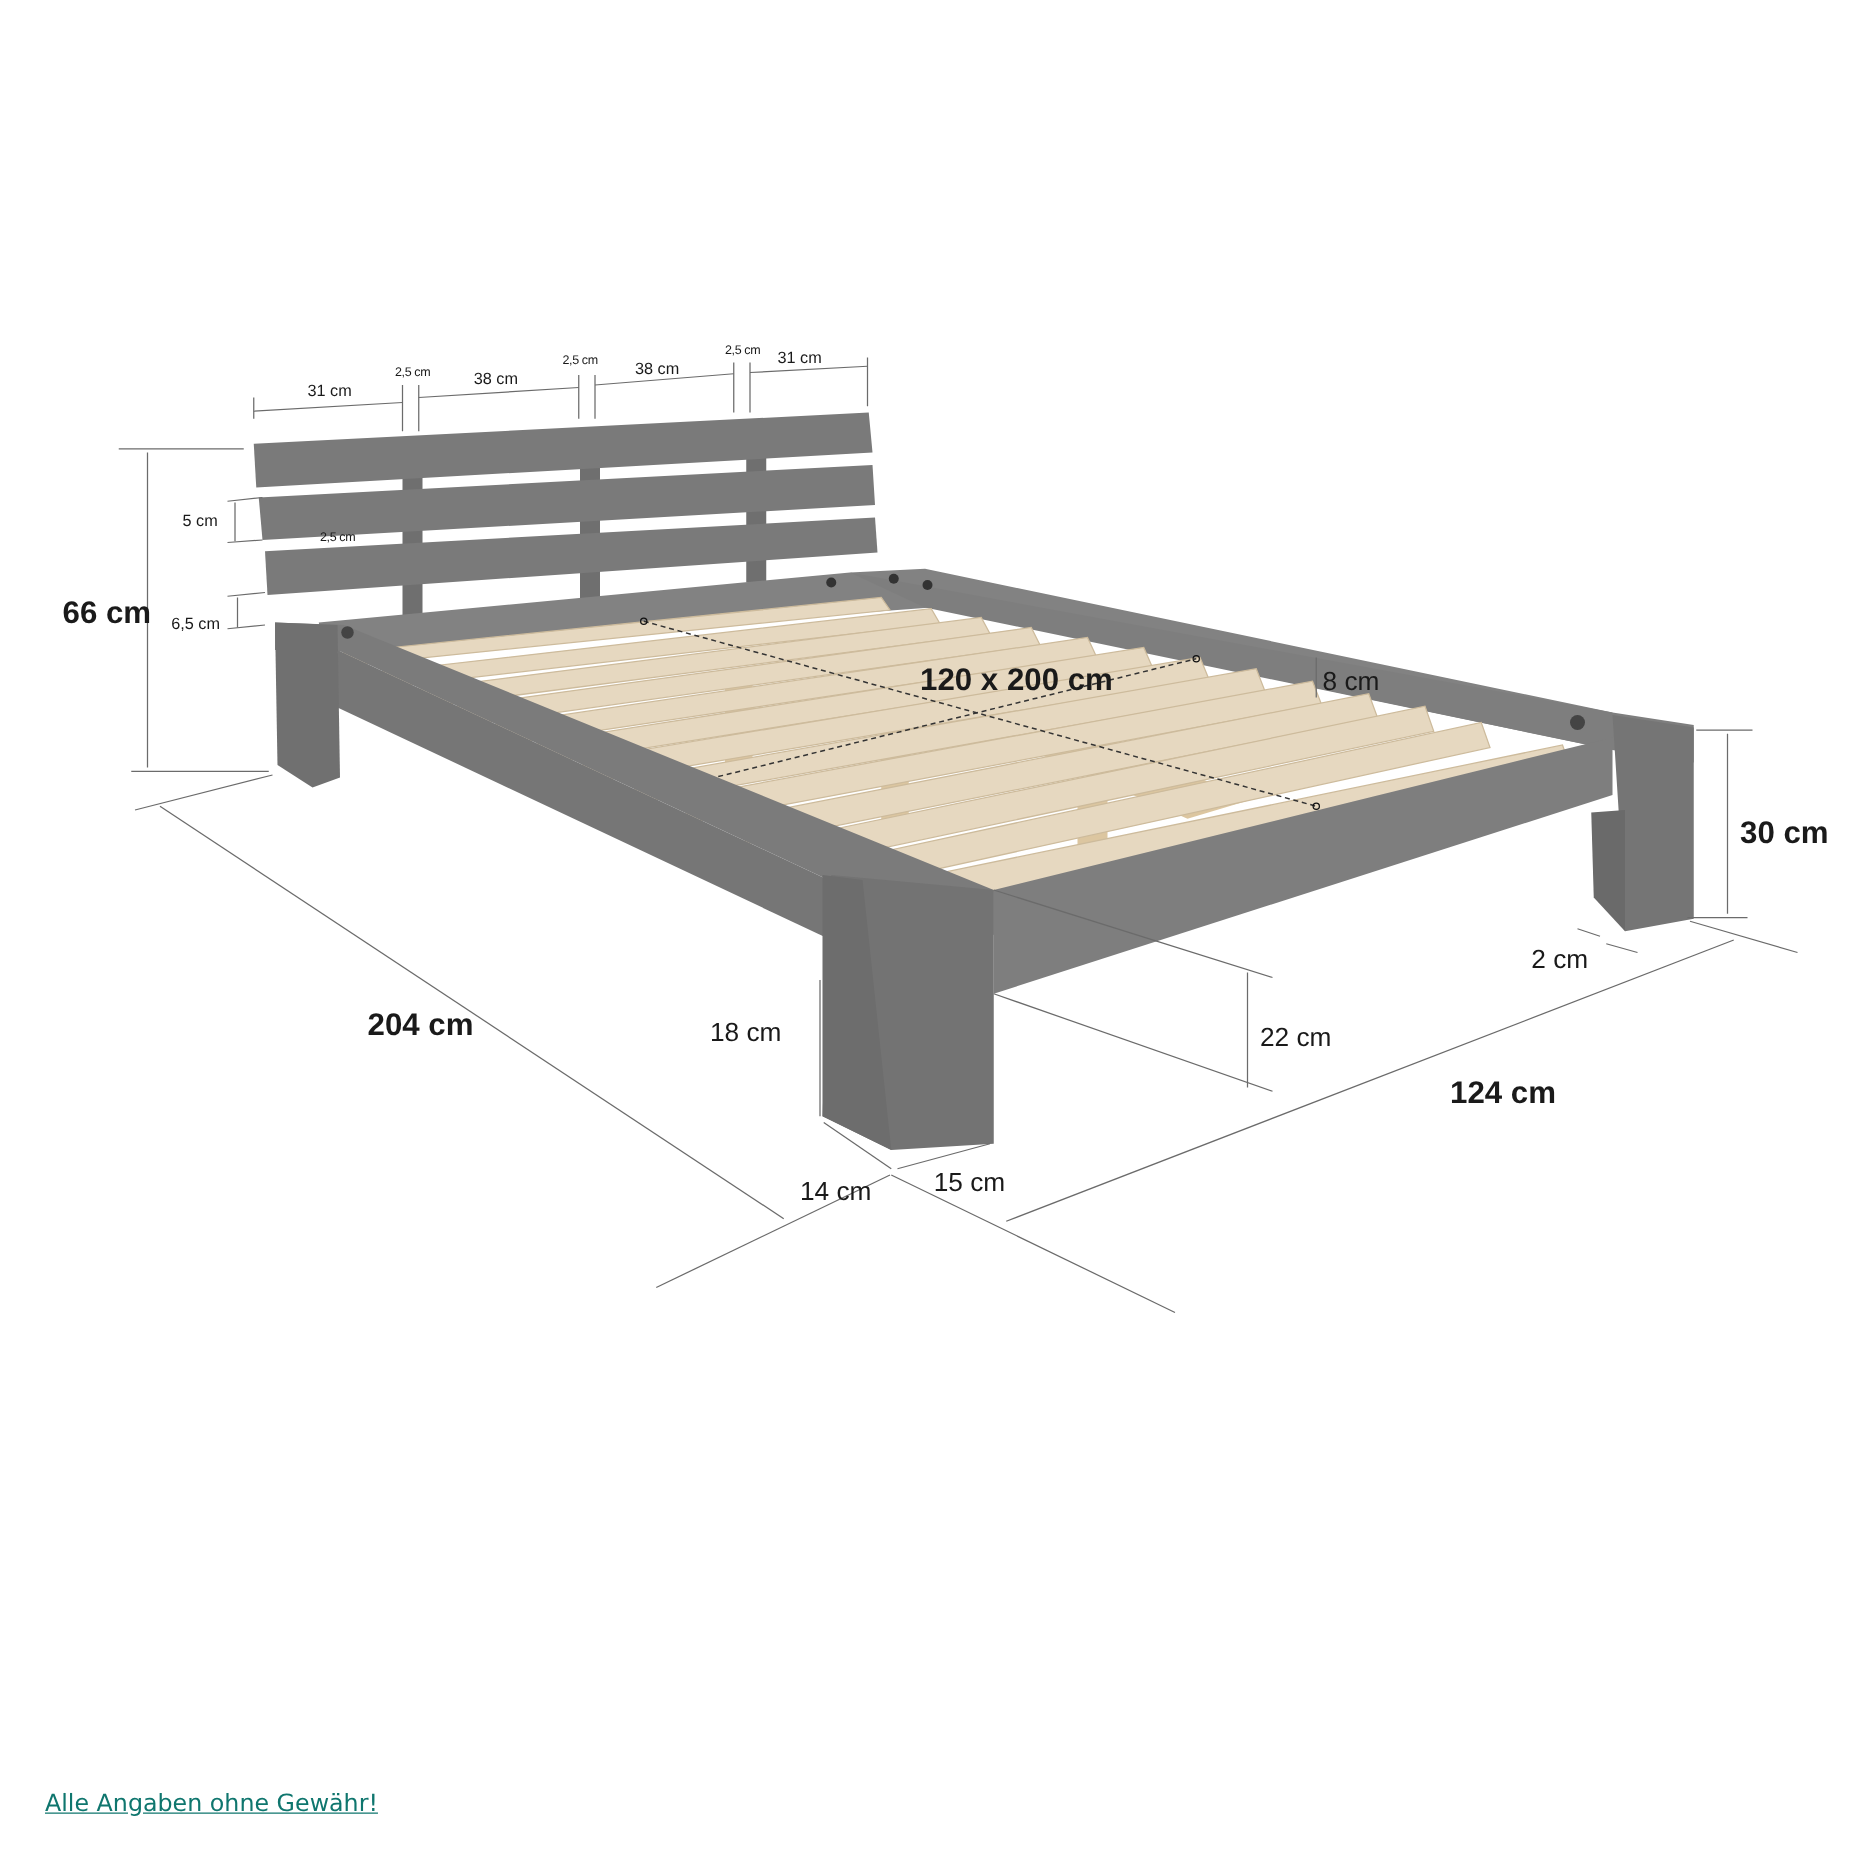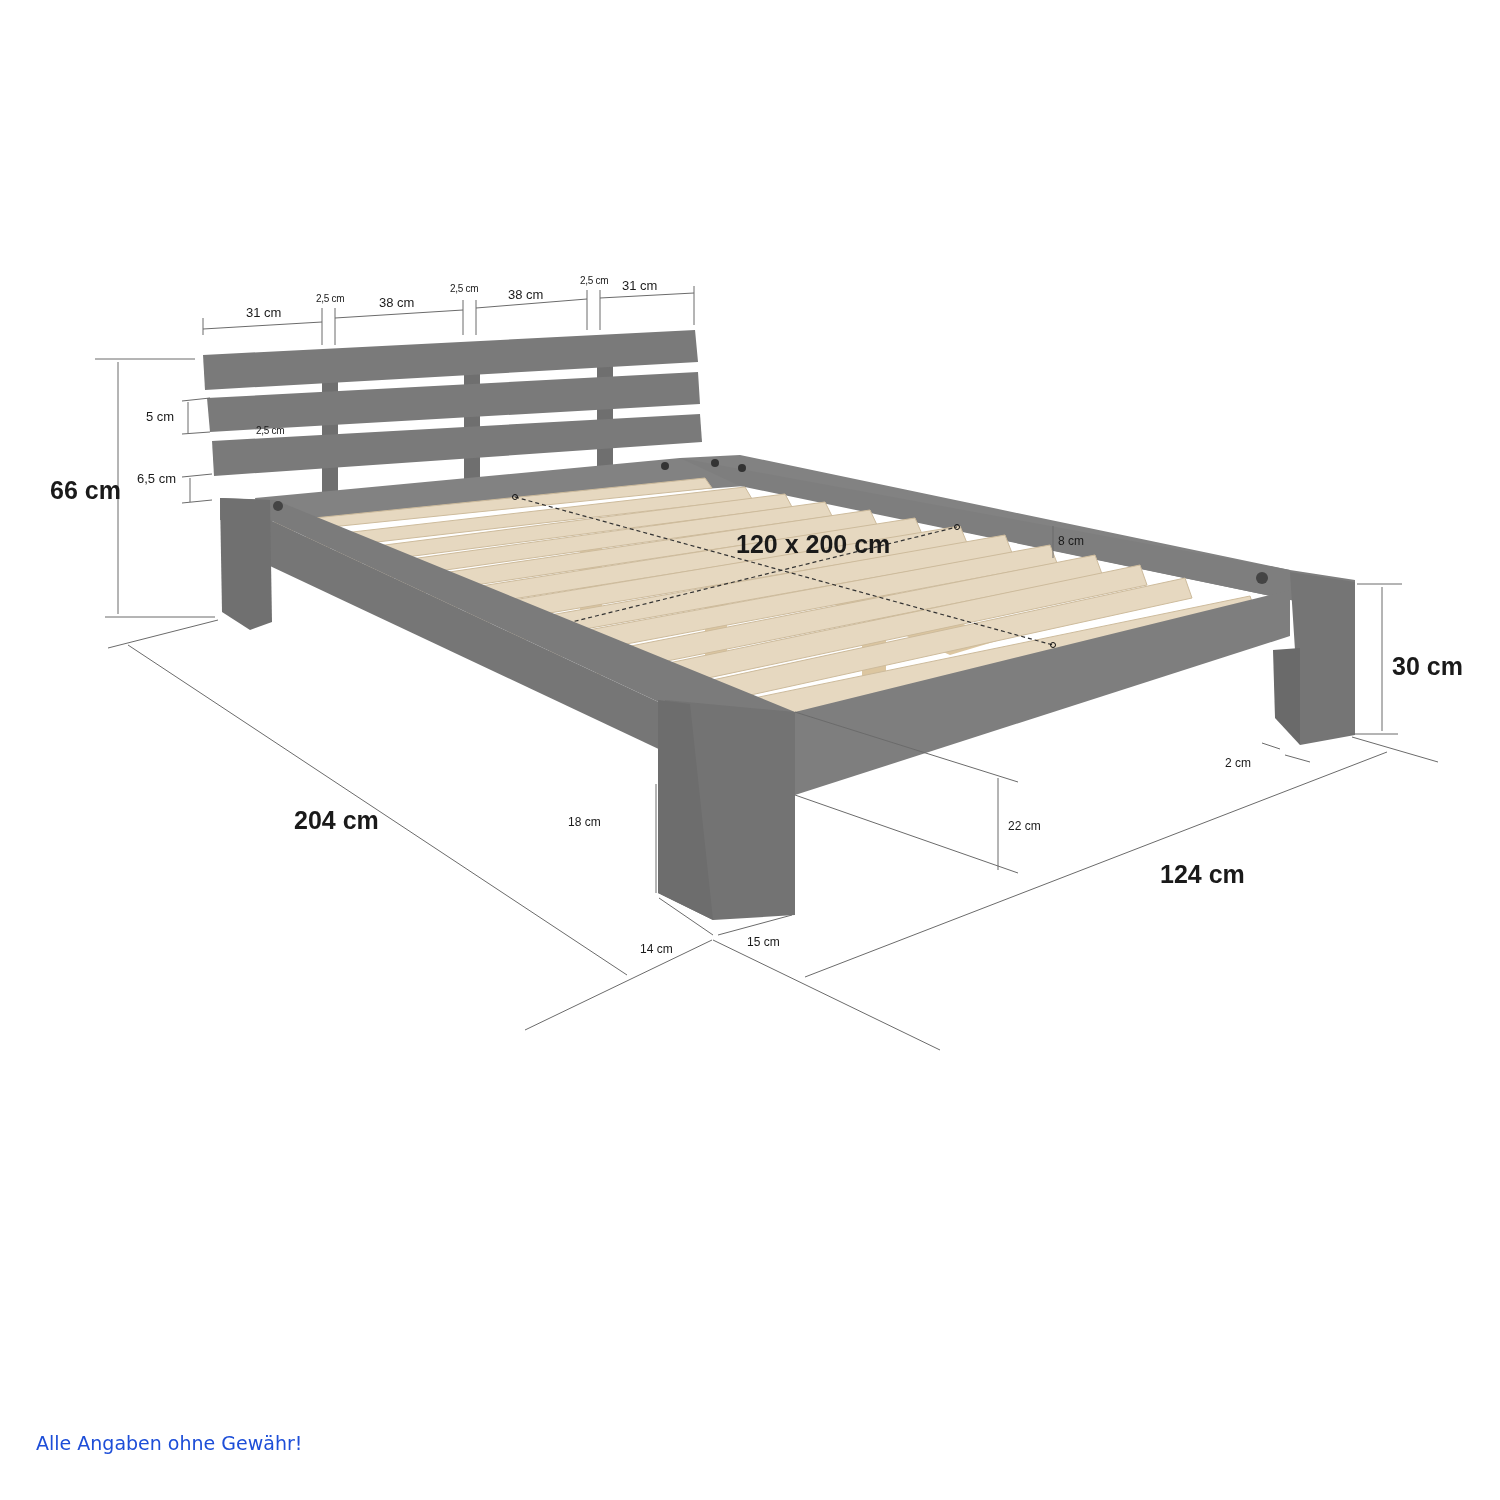--- a/index.html
+++ b/index.html
@@ -1,23 +1,23 @@
 <!DOCTYPE html>
 <html><head>
 <meta charset="utf-8">
 <style>
   html, body { margin:0; padding:0; background:#ffffff; }
   body { width:1500px; height:1500px; position:relative; overflow:hidden; font-family:"Liberation Sans", sans-serif; }
   #stage { position:absolute; left:0; top:0; width:1500px; height:1500px; }
   .lbl { position:absolute; color:#1a1a1a; white-space:nowrap; font-family:"Liberation Sans", sans-serif; line-height:1; }
   .lbl.big { font-size:25px; font-weight:bold; }
-  .lbl.med { font-size:12px; }
+  .lbl.med { font-size:21px; }
   .lbl.sm { font-size:13px; }
   .lbl.xs { font-size:10px; letter-spacing:-0.3px; }
-  .footer { position:absolute; left:36px; top:1432px; font-size:19px; color:#1d4ed8; font-family:"DejaVu Sans", sans-serif; }
+  .footer { position:absolute; left:36px; top:1432px; font-size:19px; color:#0f766e; font-family:"DejaVu Sans", sans-serif;text-decoration:underline; }
 </style>
 </head>
 <body>
 
 <div id="stage">
   <svg width="1500" height="1500" viewBox="0 0 1500 1500">
 
     <g>
 
       <rect x="322" y="378" width="16" height="120" fill="#6f6f6f"></rect>
@@ -139,21 +139,21 @@
   <span class="lbl xs" style="left:316px;top:294px;">2,5 cm</span>
   <span class="lbl sm" style="left:379px;top:296px;">38 cm</span>
   <span class="lbl xs" style="left:450px;top:284px;">2,5 cm</span>
   <span class="lbl sm" style="left:508px;top:288px;">38 cm</span>
   <span class="lbl xs" style="left:580px;top:276px;">2,5 cm</span>
   <span class="lbl sm" style="left:622px;top:279px;">31 cm</span>
 
   <span class="lbl big" style="left:50px;top:478px;">66 cm</span>
   <span class="lbl sm" style="left:146px;top:410px;">5 cm</span>
   <span class="lbl xs" style="left:256px;top:426px;">2,5 cm</span>
-  <span class="lbl sm" style="left:137px;top:472px;text-align:right;">6,5 cm</span>
+  <span class="lbl sm" style="left:137px;top:492px;text-align:right;">6,5 cm</span>
 
   <span class="lbl big" style="left:736px;top:532px;">120 x 200 cm</span>
   <span class="lbl med" style="left:1058px;top:535px;">8 cm</span>
   <span class="lbl big" style="left:1392px;top:654px;">30 cm</span>
   <span class="lbl med" style="left:1225px;top:757px;">2 cm</span>
   <span class="lbl big" style="left:294px;top:808px;text-align:right;">204 cm</span>
   <span class="lbl med" style="left:568px;top:816px;">18 cm</span>
   <span class="lbl med" style="left:1008px;top:820px;text-align:center;">22 cm</span>
   <span class="lbl big" style="left:1160px;top:862px;">124 cm</span>
   <span class="lbl med" style="left:640px;top:927px;margin-top:16px;">14 cm</span>

